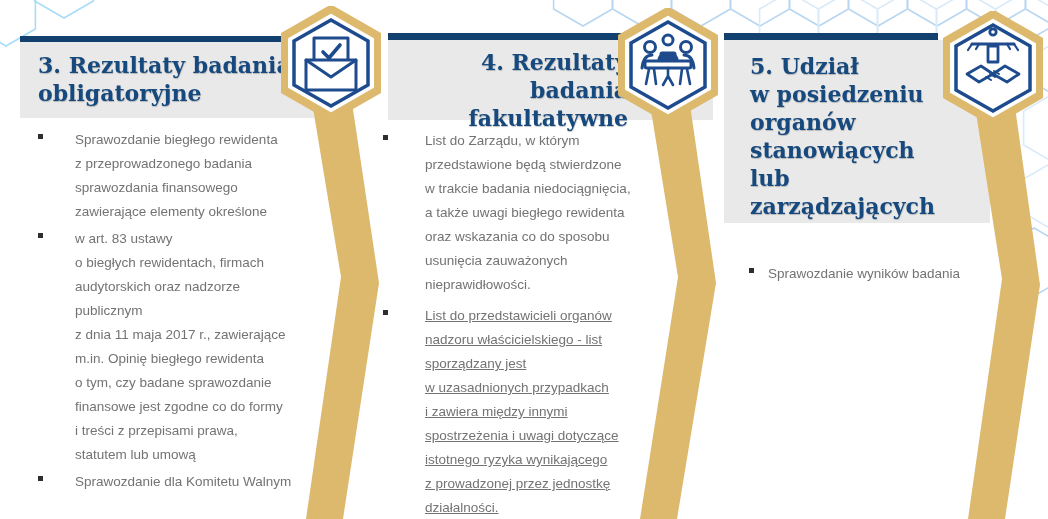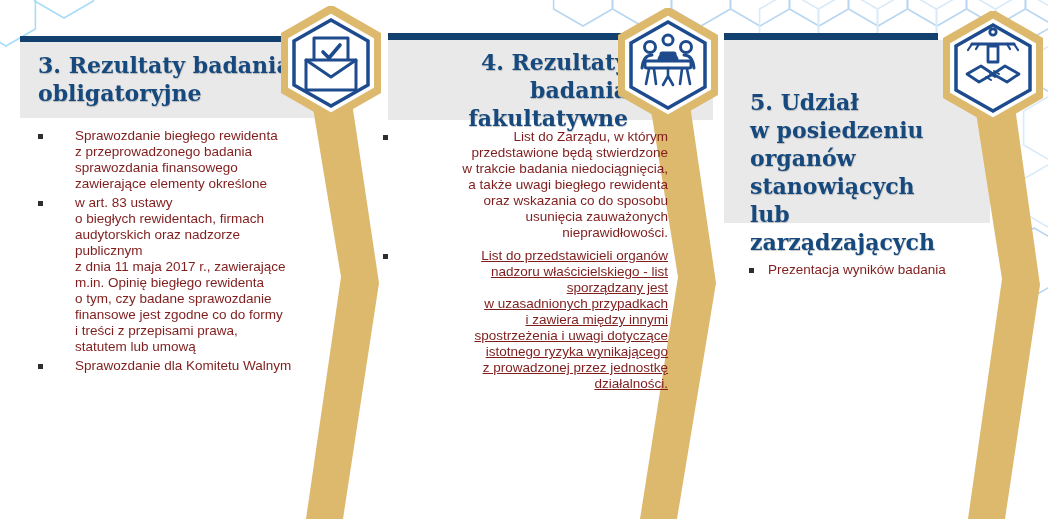--- a/index.html
+++ b/index.html
@@ -15,28 +15,28 @@
   .header-box{position:absolute;background:#e9e9e9;z-index:2;box-sizing:border-box;}
   .col-title{
     font-family:"DejaVu Serif", serif;
     font-weight:700;color:#16497e;
     font-size:22px;line-height:28px;
     white-space:pre-line;
     text-shadow:0.5px 0.8px 0.8px rgba(90,90,90,0.35);
   }
   #title-1{position:absolute;left:38px;top:51px;z-index:2;}
   #title-2{position:absolute;left:390px;top:48px;width:238px;text-align:right;z-index:2;}
-  #title-3{position:absolute;left:750px;top:52px;z-index:2;margin-top:36px;}
-  .bullet-list{position:absolute;z-index:4;color:#7f1d1d;font-size:13.5px;line-height:16px;}
+  #title-3{position:absolute;left:750px;top:52px;z-index:2;}
+  .bullet-list{position:absolute;z-index:4;color:#737373;font-size:13.5px;line-height:24px;}
   #list-1{left:38px;top:125px;width:280px;}
   #list-2{left:383px;top:126px;width:285px;}
   #list-3{left:749px;top:259px;width:245px;}
   .bullet-item{position:relative;margin-top:3px;}
   #list-1 .bullet-item{padding-left:37px;}
-  #list-2 .bullet-item{padding-left:42px;text-align:right;}
+  #list-2 .bullet-item{padding-left:42px;}
   #list-3 .bullet-item{padding-left:19px;}
   #list-2 .bullet-item + .bullet-item{margin-top:7px;text-decoration:underline;}
   .bullet-marker{
     position:absolute;left:0;top:6px;width:5px;height:5px;background:#2e2e2e;
   }
   .bullet-text{white-space:pre-line;display:block;}
   .badge{position:absolute;z-index:5;}
   #badge-1{left:281px;top:6px;}
   #badge-2{left:618px;top:8px;}
   #badge-3{left:943px;top:11px;}
@@ -146,21 +146,21 @@
 spostrzeżenia i uwagi dotyczące
 istotnego ryzyka wynikającego
 z prowadzonej przez jednostkę
 działalności.</span>
   </div>
 </div>
 
 <div class="bullet-list" id="list-3">
   <div class="bullet-item">
     <span class="bullet-marker"></span>
-    <span class="bullet-text">Prezentacja wyników badania</span>
+    <span class="bullet-text">Sprawozdanie wyników badania</span>
   </div>
 </div>
 
 <svg class="badge" id="badge-1" width="100" height="114" viewBox="0 0 100 114">
   <polygon points="50,3 97,30 97,84 50,111 3,84 3,30" fill="#ffffff" stroke="#ddb96e" stroke-width="8"></polygon>
   <polygon points="50,14 87,35 87,79 50,100 13,79 13,35" fill="#ffffff" stroke="#1d4b8d" stroke-width="3.5"></polygon>
   <g stroke="#1d4b8d" stroke-width="3" fill="#ffffff" stroke-linejoin="round" stroke-linecap="round">
     <rect x="33" y="32" width="34" height="32"></rect>
     <path d="M42,46 l6,6 l11,-13" fill="none" stroke-width="3.6"></path>
     <polygon points="25,54 75,54 75,84 25,84"></polygon>

